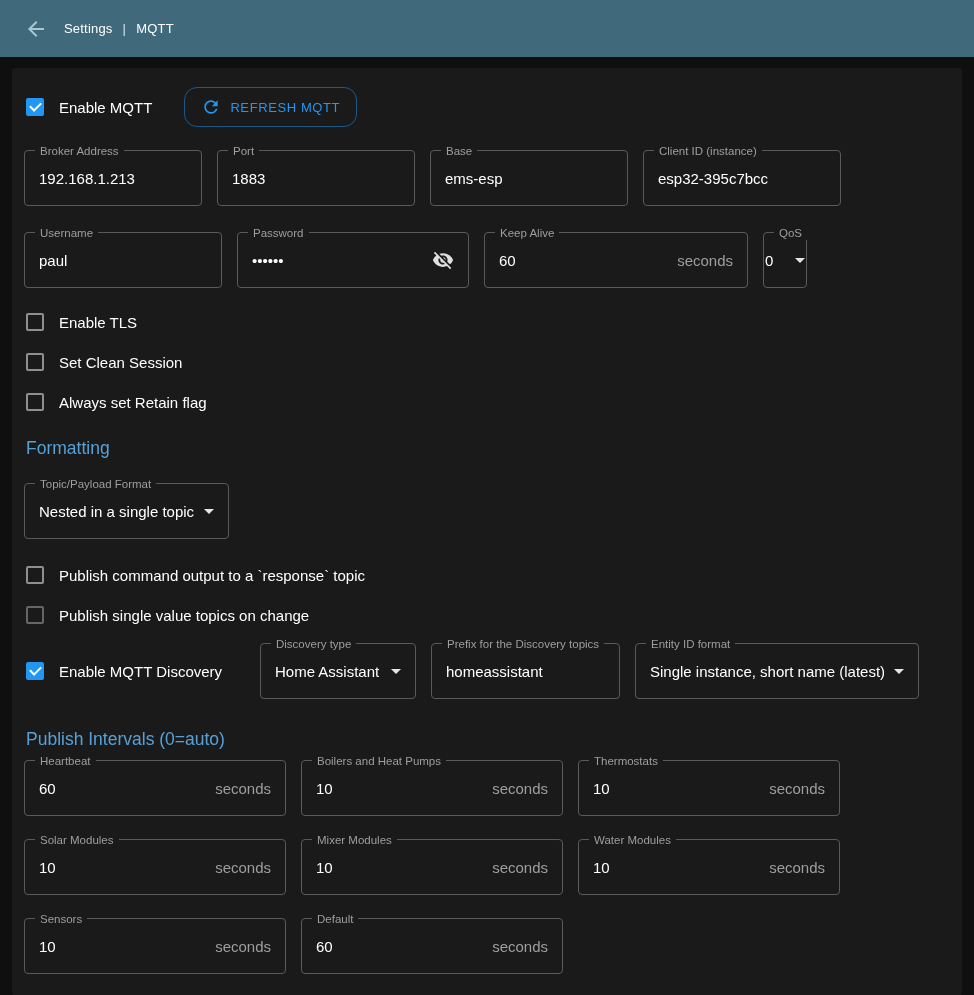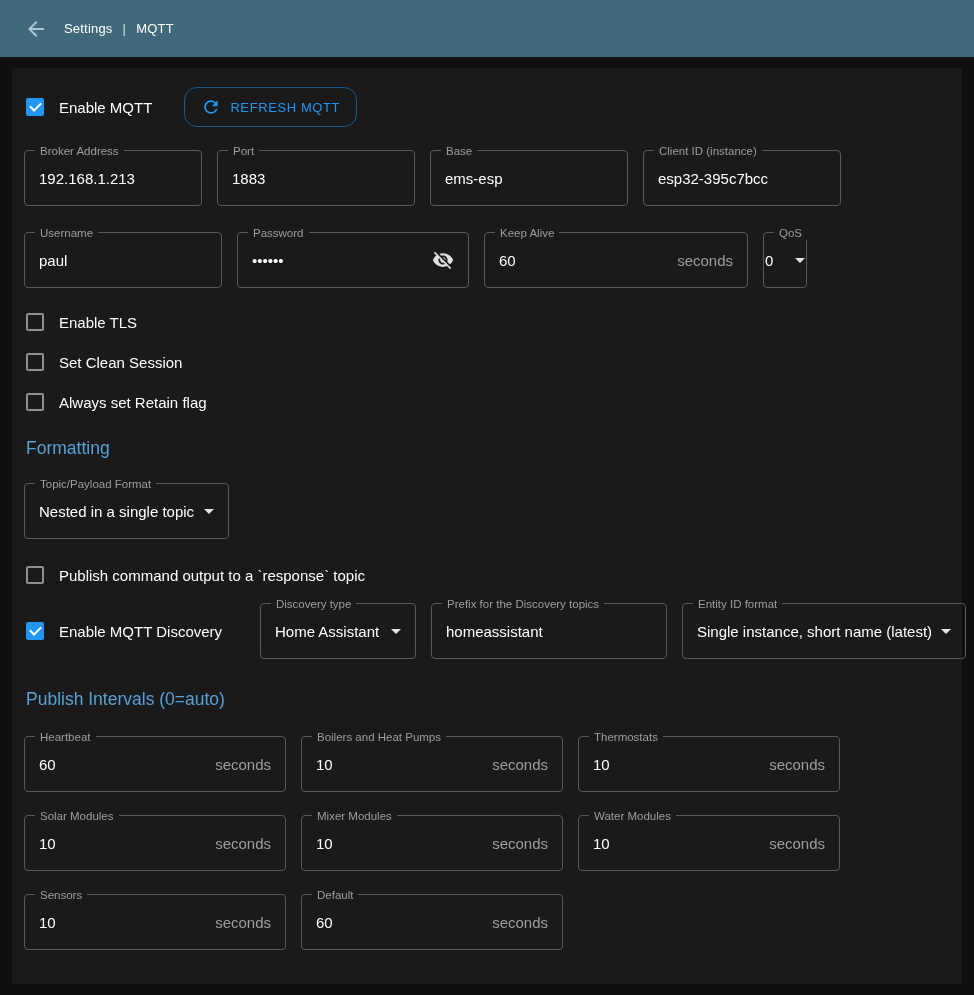--- a/index.html
+++ b/index.html
@@ -44,21 +44,21 @@
   
   .btn-outlined{display:flex;align-items:center;gap:9px;margin-left:32px;padding:9px 16px;
       border:1px solid rgba(33,150,243,.5);border-radius:13px;background:transparent;color:var(--accent);
       font-family:"Liberation Sans",sans-serif;font-size:13px;font-weight:500;letter-spacing:.6px;cursor:pointer}
   
   .section-h{color:var(--heading);font-size:17.5px;font-weight:500;margin:24px 0 24px 2px}
   
   .discovery-row{display:flex;align-items:center;gap:15px;margin:12px 0 0}
   .discovery-row .cbrow{margin-bottom:0;width:221px;flex:none}
   
-  .grid{display:flex;flex-wrap:wrap;gap:23px 15px;margin-top:26px}
+  .grid{display:flex;flex-wrap:wrap;gap:23px 15px;margin-top:10px}
   .grid .tf{width:262px}
   svg{display:block}
 </style>
 </head>
 <body>
 
 <header class="appbar">
   <span class="backbtn">
     <svg width="24" height="24" viewBox="0 0 24 24">
       <path fill="#a9c6d2" d="M20 11H7.83l5.59-5.59L12 4l-8 8 8 8 1.41-1.41L7.83 13H20v-2z"></path>
@@ -147,32 +147,36 @@
   <div class="tf select" style="width:205px;margin-bottom:24px">
     <span class="lbl">Topic/Payload Format</span>
     <span class="val">Nested in a single topic</span>
     <span class="caret"></span>
   </div>
 
   <div class="cbrow">
     <span class="cb"></span>
     <span class="cbl">Publish command output to a `response` topic</span>
   </div>
+  <div class="cbrow">
+    <span class="cb dim"></span>
+    <span class="cbl">Publish single value topics on change</span>
+  </div>
 
   <div class="discovery-row">
     <div class="cbrow">
       <span class="cb checked"></span>
       <span class="cbl">Enable MQTT Discovery</span>
     </div>
     <div class="tf select" style="width:156px">
       <span class="lbl">Discovery type</span>
       <span class="val">Home Assistant</span>
       <span class="caret"></span>
     </div>
-    <div class="tf" style="width:236px">
+    <div class="tf" style="width:189px">
       <span class="lbl">Prefix for the Discovery topics</span>
       <span class="val">homeassistant</span>
     </div>
     <div class="tf select" style="width:284px">
       <span class="lbl">Entity ID format</span>
       <span class="val">Single instance, short name (latest)</span>
       <span class="caret"></span>
     </div>
   </div>
 

